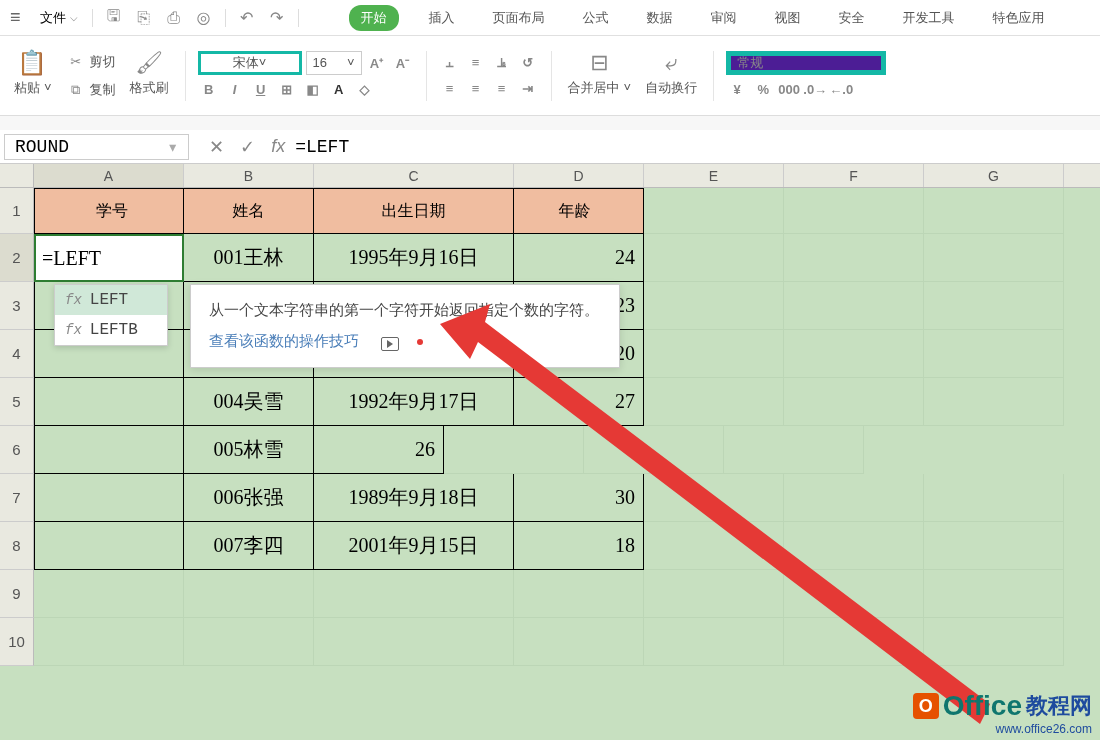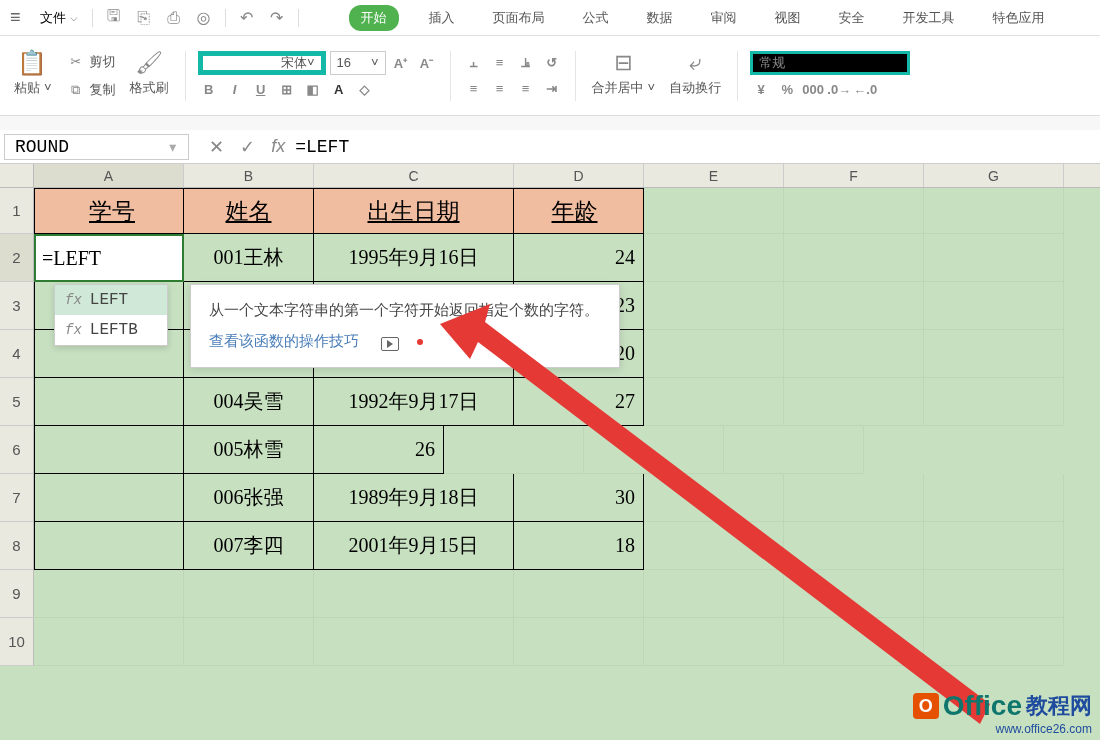--- a/index.html
+++ b/index.html
@@ -16,25 +16,25 @@
 .tab { padding: 4px 8px; cursor: pointer; }
 .tab.active { background: #4fb24f; color: #fff; border-radius: 12px; padding: 4px 12px; }
 
 
 .ribbon { height: 80px; background: #fff; border-bottom: 1px solid #ddd; display: flex; align-items: center; padding: 6px 10px; gap: 6px; }
 .rgroup { display: flex; flex-direction: column; justify-content: center; height: 100%; gap: 4px; }
 .rgroup.big { align-items: center; }
 .rbtn { display: flex; align-items: center; gap: 4px; color: #555; padding: 2px 4px; }
 .ricon { width: 20px; height: 20px; display: inline-flex; align-items: center; justify-content: center; color: #888; }
 .rsep { width: 1px; height: 50px; background: #e5e5e5; margin: 0 6px; }
-.font-sel { height: 24px; border: 5px solid #14b8a6; padding: 0 6px; display: flex; align-items: center; width: 128px; justify-content: flex-end; color: #555; background: #fff; }
+.font-sel { height: 24px; border: 3px solid #14b8a6; padding: 0 6px; display: flex; align-items: center; width: 104px; justify-content: center; color: #555; background: #fff; }
 .size-sel { height: 24px; border: 1px solid #ccc; padding: 0 6px; display: flex; align-items: center; width: 56px; justify-content: space-between; color: #555; background: #fff; }
 .font-row { display: flex; gap: 4px; align-items: center; }
 .fbtn { width: 22px; height: 22px; display: flex; align-items: center; justify-content: center; color: #888; font-weight: bold; }
-.find-box { height: 24px; border: 3px solid #14b8a6; width: 160px; display: flex; align-items: center; padding: 0 6px; color: #888; background: #000000; }
+.find-box { height: 24px; border: 5px solid #14b8a6; width: 160px; display: flex; align-items: center; padding: 0 6px; color: #888; background: #4c1d95; }
 
 
 .fbar { height: 34px; background: #fff; border-bottom: 1px solid #ccc; display: flex; align-items: center; margin-top: 14px; }
 .namebox { width: 185px; border: 1px solid #ccc; margin-left: 4px; height: 26px; display: flex; align-items: center; padding: 0 10px; font-family: "Courier New", monospace; font-size: 18px; justify-content: space-between; }
 .fx-controls { display: flex; align-items: center; gap: 16px; margin-left: 20px; color: #888; font-size: 18px; }
 .formula-input { flex: 1; padding: 0 10px; font-family: "Courier New", monospace; font-size: 18px; }
 
 
 .grid-area { position: relative; background: #c7e0c0; height: calc(100% - 164px); }
 .col-headers { display: flex; height: 24px; background: #e9e9e0; border-bottom: 1px solid #bbb; position: relative; }
@@ -53,21 +53,21 @@
 .row.hn .cell, .row.hn .rh { height: 48px; }
 .row .rh.active { background: #dcdccf; }
 
 .cell { border-right: 1px solid #adc9a7; border-bottom: 1px solid #adc9a7; background: #c7e0c0; display: flex; align-items: center; font-size: 20px; font-family: "SimSun", serif; }
 .cell.cA { width: 150px; padding-left: 6px; }
 .cell.cB { width: 130px; justify-content: center; }
 .cell.cC { width: 200px; justify-content: center; }
 .cell.cD { width: 130px; justify-content: flex-end; padding-right: 8px; }
 .cell.cE, .cell.cF, .cell.cG { width: 140px; background: #c7e0c0; border-right-color: #bcd6b6; border-bottom-color: #bcd6b6; }
 
-.row.h1 .cell { background: #f0bda0; justify-content: center; font-size: 23px; text-decoration: underline; }
+.row.h1 .cell { background: #f0bda0; justify-content: center; font-size: 16px; }
 .row.h1 .cell.cE, .row.h1 .cell.cF, .row.h1 .cell.cG { background: #c7e0c0; }
 
 
 .data-border .cell.cA, .data-border .cell.cB, .data-border .cell.cC, .data-border .cell.cD { border-right: 1.5px solid #000; border-bottom: 1.5px solid #000; }
 .row.h1 .cell.cA, .row.h1 .cell.cB, .row.h1 .cell.cC, .row.h1 .cell.cD { border-right: 1.5px solid #000; border-bottom: 1.5px solid #000; border-top: 1.5px solid #000; }
 .row.h1 .cell.cA { border-left: 1.5px solid #000; }
 .data-border .cell.cA { border-left: 1.5px solid #000; }
 
 
 .cell.active { border: 2px solid #2e7d32 !important; background: #fff; }

